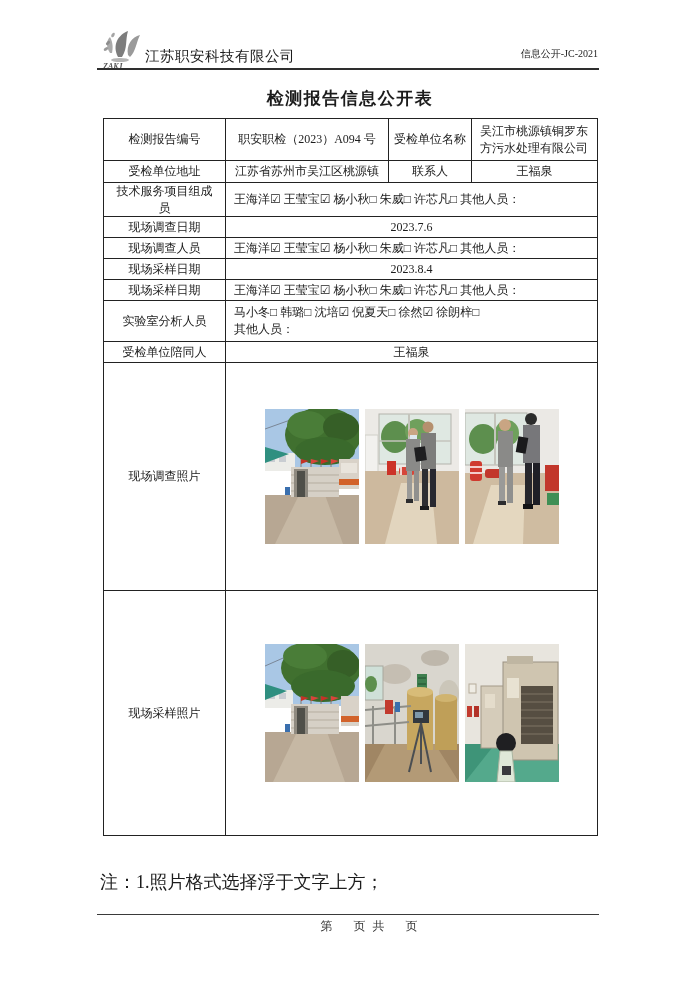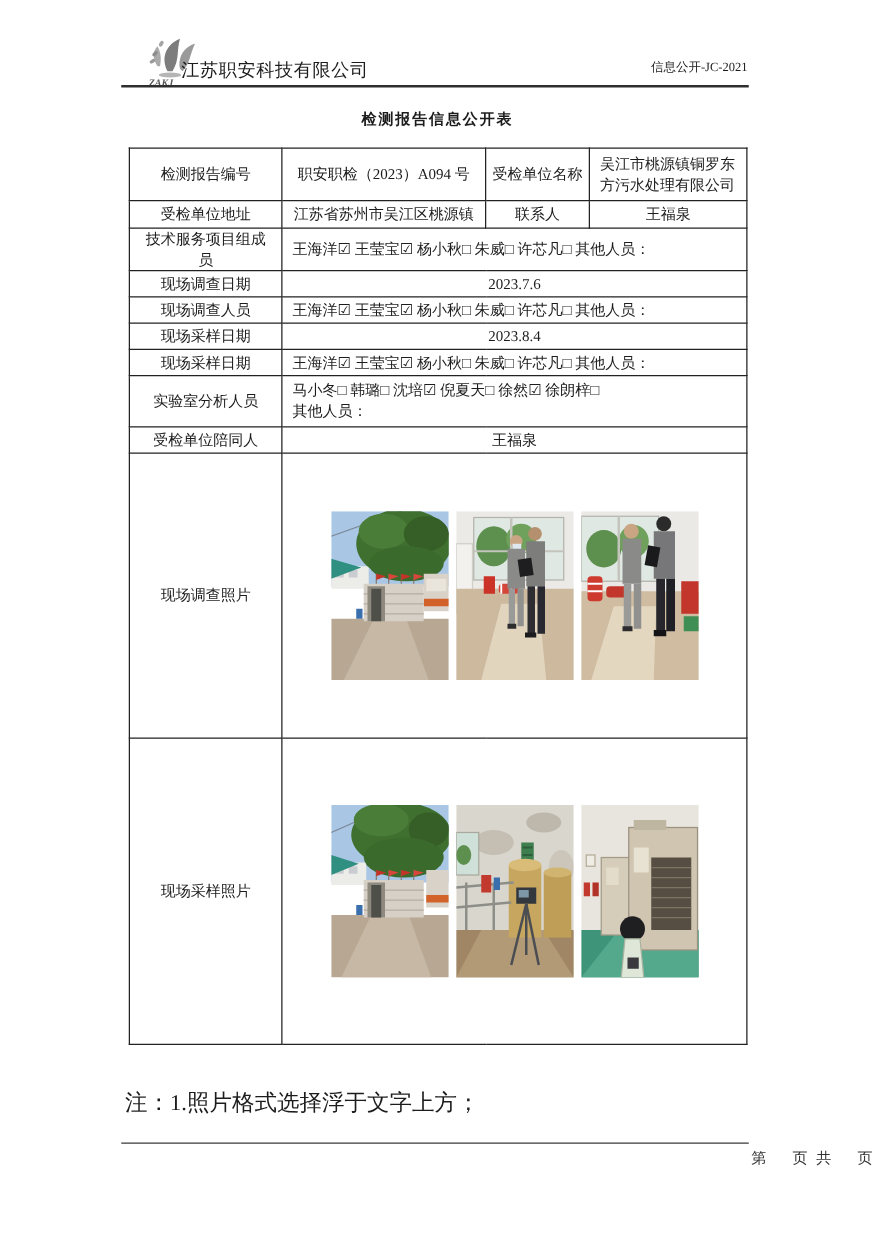--- a/index.html
+++ b/index.html
@@ -3,27 +3,27 @@
 <meta charset="utf-8">
 <style>
   * { margin:0; padding:0; box-sizing:border-box; }
   html,body { background:#fff; }
   .page {
     position:relative; width:700px; height:989px; background:#ffffff;
     font-family:"Liberation Serif","DejaVu Serif",serif; color:#1c1c1c;
     overflow:hidden;
   }
   
-  .logo { position:absolute; left:114px; top:27px; width:46px; height:46px; }
+  .logo { position:absolute; left:98px; top:27px; width:46px; height:46px; }
   .company-name { position:absolute; left:145px; top:47px; font-size:14.5px; letter-spacing:0.5px; }
   .doc-code { position:absolute; right:102px; top:47px; font-size:10px; }
   .header-rule { position:absolute; left:97px; top:68px; width:502px; height:0; border-top:2px solid #2e2e2e; }
   
   .doc-title { position:absolute; top:87px; left:0; width:700px; text-align:center;
-    font-size:12px; font-weight:bold; letter-spacing:1.5px; }
+    font-size:17px; font-weight:bold; letter-spacing:1.5px; }
   
   table.doc-table {
     position:absolute; left:103px; top:118px; width:494px;
     border-collapse:collapse; table-layout:fixed; font-size:12px; line-height:1.4;
   }
   table.doc-table td { border:1px solid #222; padding:1px 4px; vertical-align:middle; overflow:hidden; }
   .lbl { text-align:center; }
   .v-left { text-align:left; padding-left:8px !important; }
   .v-center { text-align:center; }
   .r1 { height:42px; } .r2 { height:22px; } .r3 { height:34px; }
@@ -31,21 +31,21 @@
   .r-photos1 { height:228px; } .r-photos2 { height:245px; }
   .wrap-cell { line-height:1.35; }
   .team-lbl { padding:0 10px !important;margin-top:30px; }
   
   .photo-strip { display:flex; justify-content:center; align-items:center; gap:6px; }
   .photo { flex:0 0 auto; display:block; }
   .photo svg { display:block; }
   
   .note { position:absolute; left:100px; top:870px; font-size:18px; }
   .footer-rule { position:absolute; left:97px; top:914px; width:502px; height:0; border-top:1.5px solid #3a3a3a; }
-  .footer-text { position:absolute; top:918px; left:0; width:700px; text-align:right; font-size:12px; letter-spacing:2px; color:#333;padding-left:40px; }
+  .footer-text { position:absolute; top:918px; left:0; width:700px; text-align:center; font-size:12px; letter-spacing:2px; color:#333;padding-left:40px; }
 </style>
 </head>
 <body>
 
 <div class="page">
 
   <div class="logo">
     <svg width="46" height="46" viewBox="0 0 46 46">
       <path d="M20 30 C14 18 20 8 30 4 C27 14 30 20 24 30 Z" fill="#7d7d7d"></path>
       <path d="M30 28 C28 18 34 10 42 8 C38 16 38 24 32 30 Z" fill="#9a9a9a"></path>

